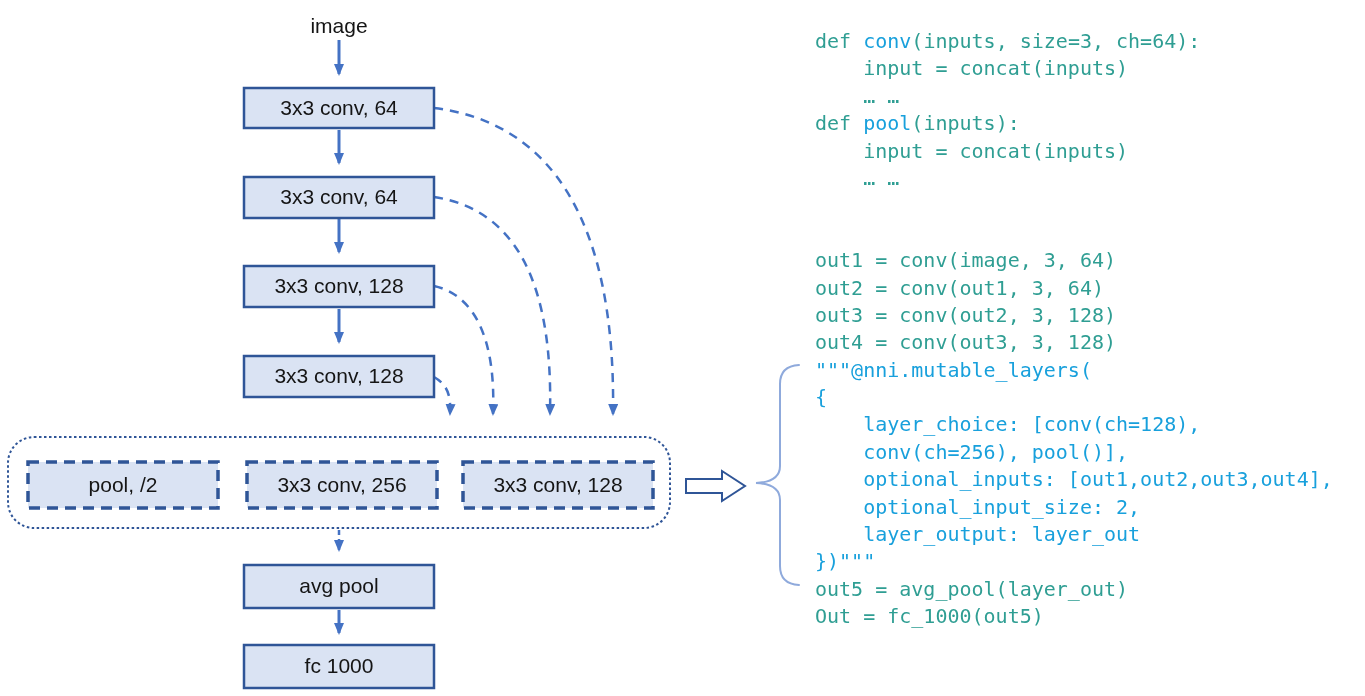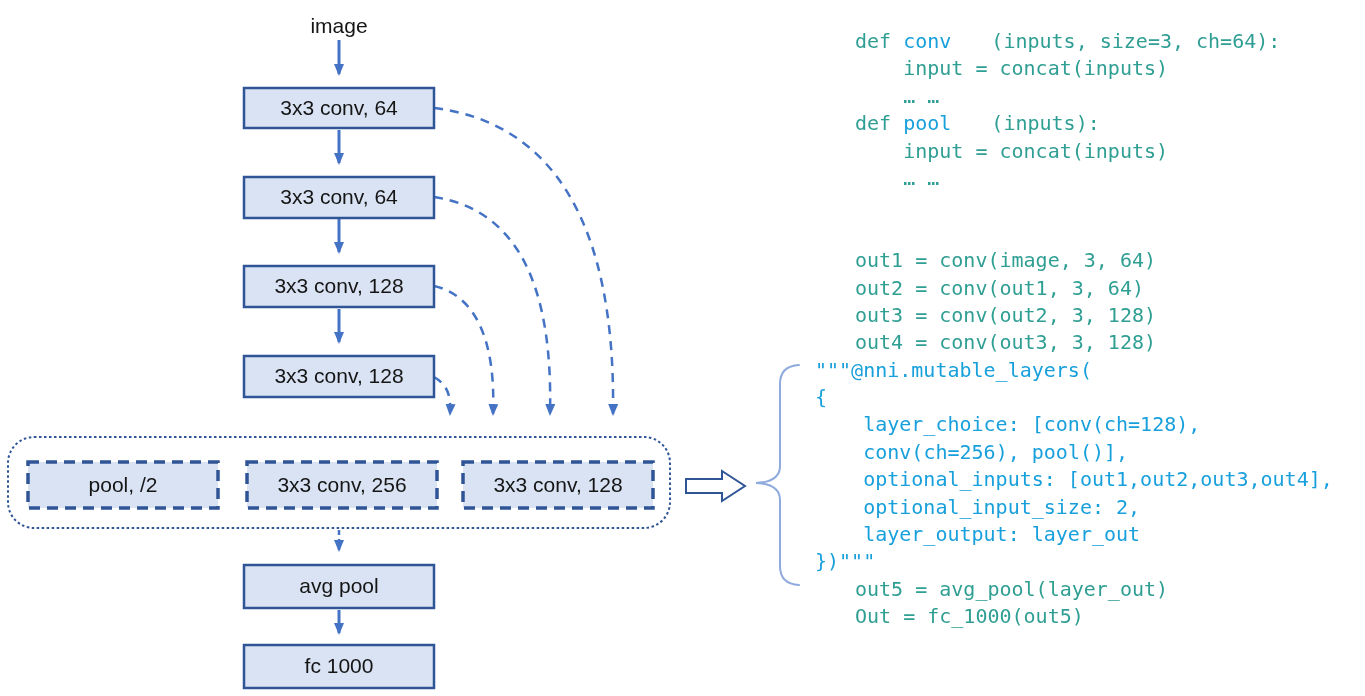--- a/index.html
+++ b/index.html
@@ -25,21 +25,21 @@
   .dtext{font-family:"Liberation Sans", sans-serif;font-size:21px;fill:#151515;text-anchor:middle;}
 
   
   #code-block{
     position:absolute;left:815px;top:28px;
     font-family:"DejaVu Sans Mono", monospace;
     font-size:20px;line-height:27.4px;
     white-space:pre;
   }
   .code-line{height:27.4px;}
-  .c-teal{color:var(--code-teal);margin-left:40px;}
+  .c-teal{color:var(--code-teal);}
   .c-blue{color:var(--code-blue);}
   .c-blueb{color:var(--code-blue);font-weight:normal;}
 </style>
 </head>
 <body>
 
 <div id="canvas">
 
   <svg id="diagram-svg" width="810" height="696" viewBox="0 0 810 696" xmlns="http://www.w3.org/2000/svg">
     <defs>

